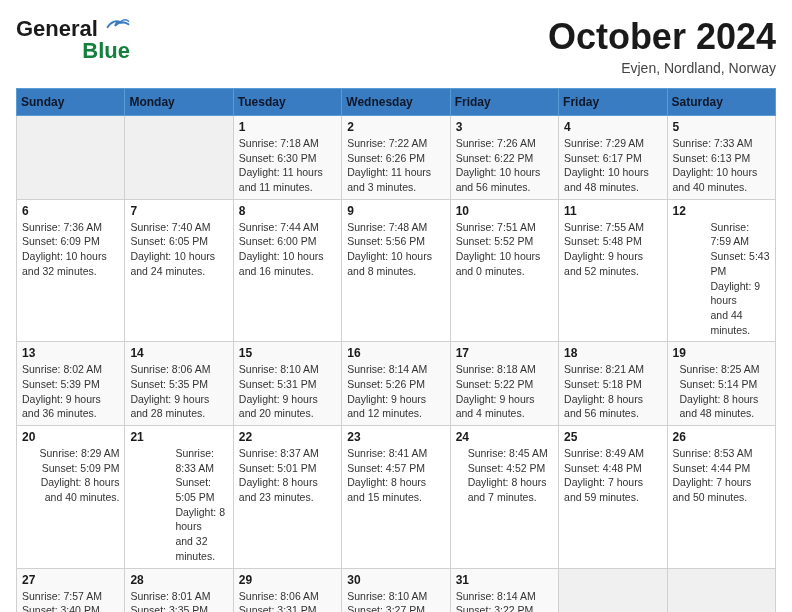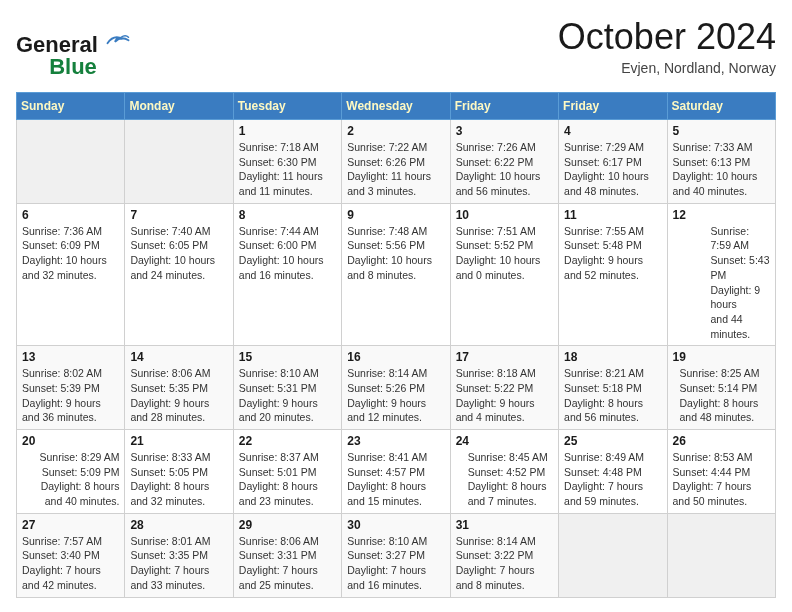--- a/index.html
+++ b/index.html
@@ -12,50 +12,49 @@
     }
     .header-area {
       display: flex;
       justify-content: space-between;
       align-items: flex-start;
       margin-bottom: 12px;
     }
     .logo {
       display: flex;
       flex-direction: column;
-      align-items: center;
-      margin-top: 16px;
+      align-items: flex-end;
     }
     .logo-bird {
       width: 30px;
       height: 18px;
       margin-left: 52px;
       margin-top: -4px;
     }
     .title-area {
       text-align: right;
     }
     .month-title {
       font-size: 36px;
-      font-weight: 400;
+      font-weight: 700;
       color: #1a1a1a;
     }
     .subtitle {
       font-size: 14px;
       color: #444;
       margin-top: 2px;
     }
     .calendar-table {
       width: 100%;
       border-collapse: collapse;
       font-size: 11px;
     }
     .calendar-table th {
       background-color: #3a7cc1;
-      color: #fef9c3;
+      color: #0f172a;
       padding: 6px 4px;
       text-align: left;
       font-size: 12px;
       font-weight: 600;
       border: 1px solid #5a9cd6;
     }
     .calendar-table td {
       border: 1px solid #d0d0d0;
       vertical-align: top;
       padding: 4px 5px;
@@ -262,21 +261,21 @@
       <tr>
         <td>
           <span class="day-number">20</span>
           <div class="day-detail" style="white-space: pre-line; text-align: right;">Sunrise: 8:29 AM
 Sunset: 5:09 PM
 Daylight: 8 hours
 and 40 minutes.</div>
         </td>
         <td>
           <span class="day-number">21</span>
-          <div class="day-detail" style="white-space: pre-line;">Sunrise: 8:33 AM
+          <div class="day-detail" style="white-space: pre-line; margin-left: 45px;">Sunrise: 8:33 AM
 Sunset: 5:05 PM
 Daylight: 8 hours
 and 32 minutes.</div>
         </td>
         <td>
           <span class="day-number">22</span>
           <div class="day-detail" style="white-space: pre-line;">Sunrise: 8:37 AM
 Sunset: 5:01 PM
 Daylight: 8 hours
 and 23 minutes.</div>

